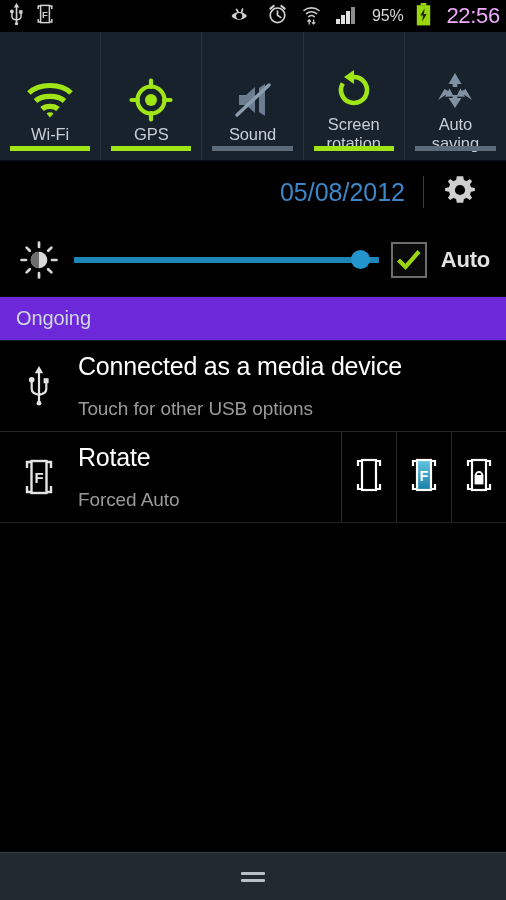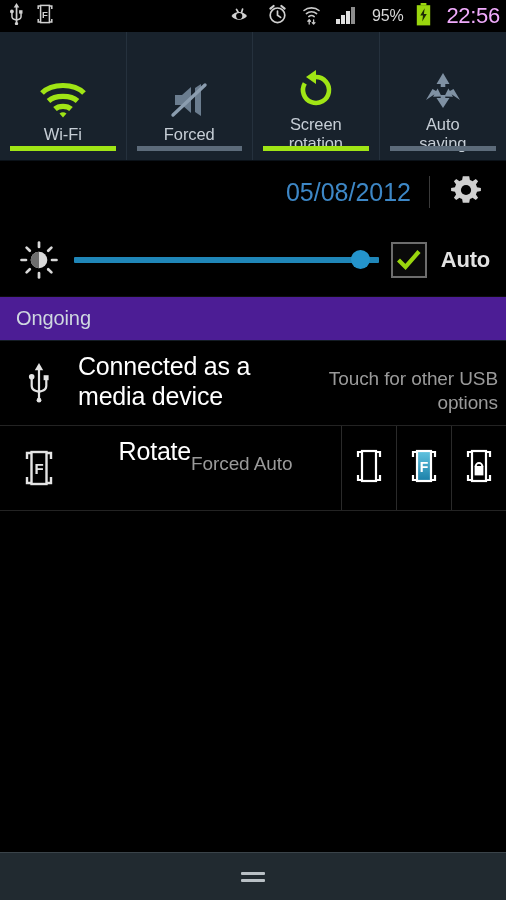--- a/index.html
+++ b/index.html
@@ -97,21 +97,21 @@
   .bar-off { background: #5c6b7a; }
 
   
   .daterow {
     height: 62px;
     background: #000000;
     display: flex;
     align-items: center;
     justify-content: flex-end;
     flex: 0 0 auto;
-    padding-right: 22px;
+    padding-right: 28px;
     box-sizing: border-box;
   }
   .date-text {
     color: #3d87c6;
     font-size: 25px;
     letter-spacing: 0px;
   }
   .date-sep {
     width: 1px;
     height: 32px;
@@ -168,21 +168,21 @@
     font-size: 22px;
     margin-left: 14px;
     margin-right: 6px;
     letter-spacing: -0.2px;
     font-weight: bold;
   }
 
   
   .section-head {
     height: 44px;
-    background: #4c1d95;
+    background: #6d28d9;
     display: flex;
     align-items: center;
     padding-left: 16px;
     flex: 0 0 auto;
     box-sizing: border-box;
     border-bottom: 1px solid #141c24;
   }
   .section-head-text {
     color: #cfd8e0;
     font-size: 20px;
@@ -202,36 +202,36 @@
   .notif-icon {
     width: 78px;
     display: flex;
     align-items: center;
     justify-content: center;
     flex: 0 0 auto;
   }
   .notif-body {
     flex: 1 1 auto;
     display: flex;
+    flex-direction: column;
     justify-content: center;
     padding: 10px 8px 10px 0;
   }
   .notif-title {
     color: #ffffff;
     font-size: 25px;
     line-height: 30px;
     letter-spacing: -0.2px;
   }
   .notif-sub {
     color: #9a9a9a;
     font-size: 19px;
     line-height: 24px;
     margin-top: 16px;
     letter-spacing: -0.1px;
-    text-align: right;
   }
   .notif-actions {
     display: flex;
     flex: 0 0 auto;
     align-items: stretch;
   }
   .notif-action {
     width: 54px;
     display: flex;
     align-items: center;
@@ -356,30 +356,46 @@
             <path d="M10.5 20 C17 13.8, 33 13.8, 39.5 20"></path>
             <path d="M17 28 C20.8 24.4, 29.2 24.4, 33 28"></path>
           </g>
           <path d="M25 36.5 L21.5 32.5 C23.6 30.8, 26.4 30.8, 28.5 32.5 Z" fill="#a0e515"></path>
         </svg>
       </div>
       <div class="toggle-label">Wi-Fi</div>
       <div class="toggle-bar bar-on"></div>
     </div>
 
+    <div class="toggle">
+      <div class="toggle-icon">
+        <svg width="44" height="44" viewBox="0 0 44 44">
+          <circle cx="22" cy="22" r="13.5" fill="none" stroke="#a0e515" stroke-width="4.2"></circle>
+          <circle cx="22" cy="22" r="6" fill="#a0e515"></circle>
+          <g stroke="#a0e515" stroke-width="4.2" stroke-linecap="round">
+            <path d="M22 2.5 V9"></path>
+              <path d="M22 35 V41.5"></path>
+            <path d="M2.5 22 H9"></path>
+              <path d="M35 22 H41.5"></path>
+          </g>
+        </svg>
+      </div>
+      <div class="toggle-label">GPS</div>
+      <div class="toggle-bar bar-on"></div>
+    </div>
 
     <div class="toggle">
       <div class="toggle-icon">
         <svg width="44" height="40" viewBox="0 0 44 40">
           <path d="M8 15 H15 L24 7 V33 L15 25 H8 Z" fill="#6b7d8f"></path>
           <path d="M28 8 L34 4 V36 L28 32 Z" fill="#6b7d8f"></path>
           <path d="M6 35 L38 5" stroke="#8b9daf" stroke-width="3.4" stroke-linecap="round"></path>
         </svg>
       </div>
-      <div class="toggle-label">Forced</div>
+      <div class="toggle-label">Sound</div>
       <div class="toggle-bar bar-off"></div>
     </div>
 
     <div class="toggle">
       <div class="toggle-icon">
         <svg width="44" height="42" viewBox="0 0 44 42">
           <path d="M22 8 A13 13 0 1 1 10.8 14.4" fill="none" stroke="#a0e515" stroke-width="4.6" stroke-linecap="butt"></path>
           <path d="M22 1 L22 15 L12 8 Z" fill="#a0e515"></path>
         </svg>
       </div>

